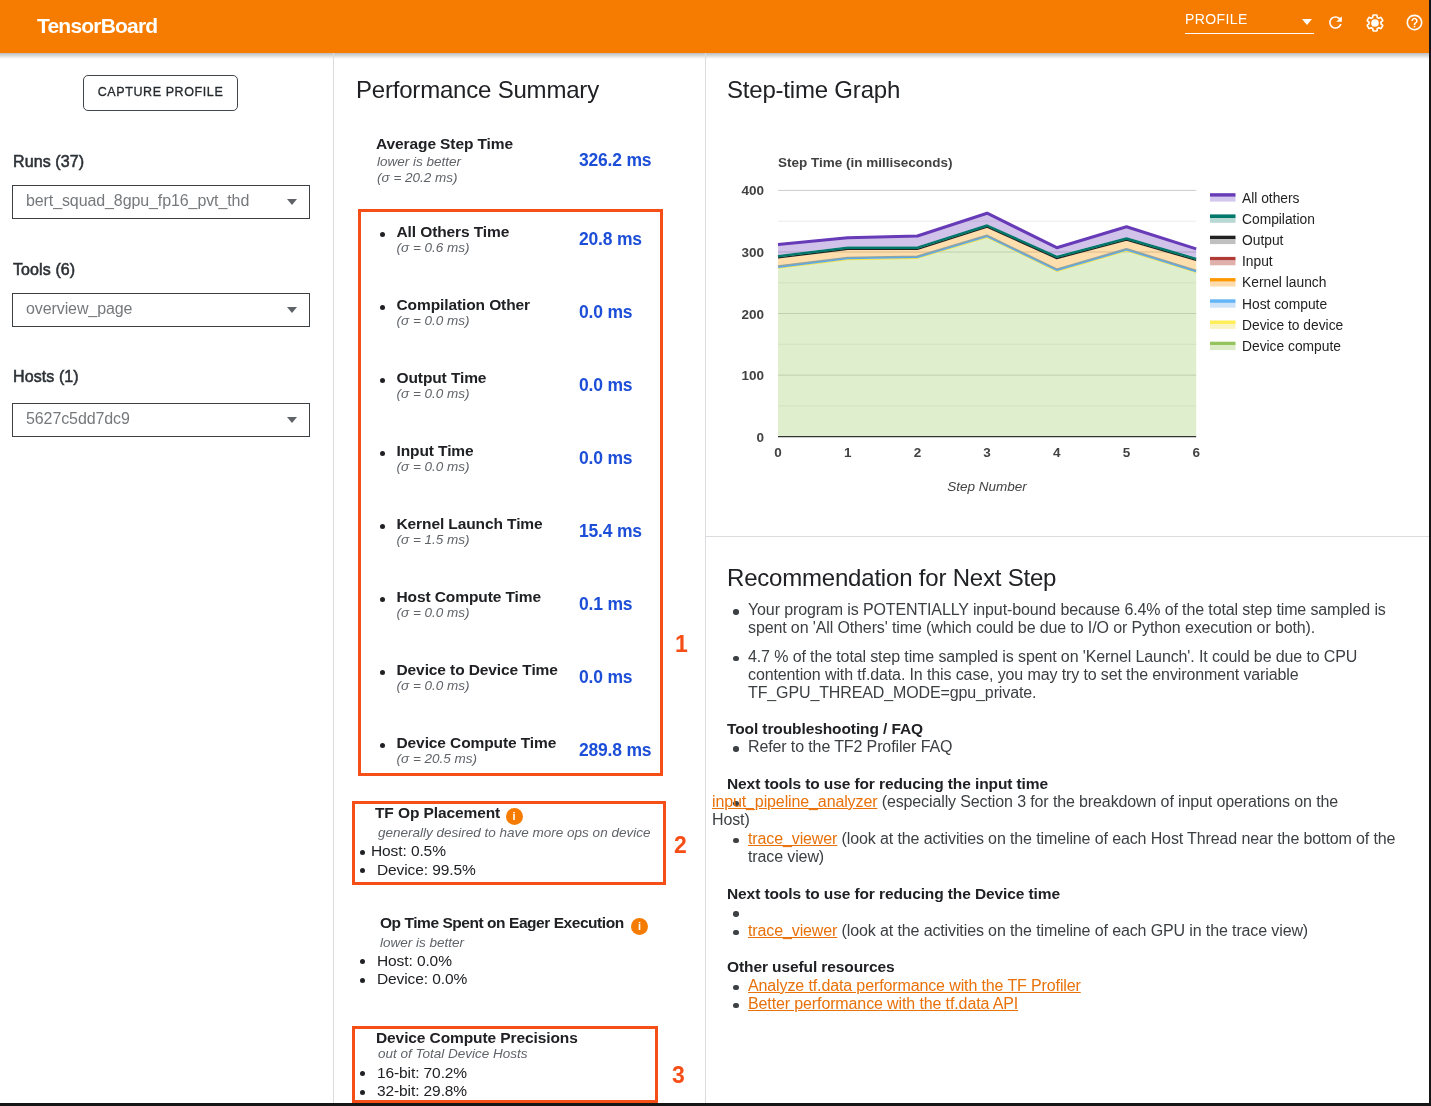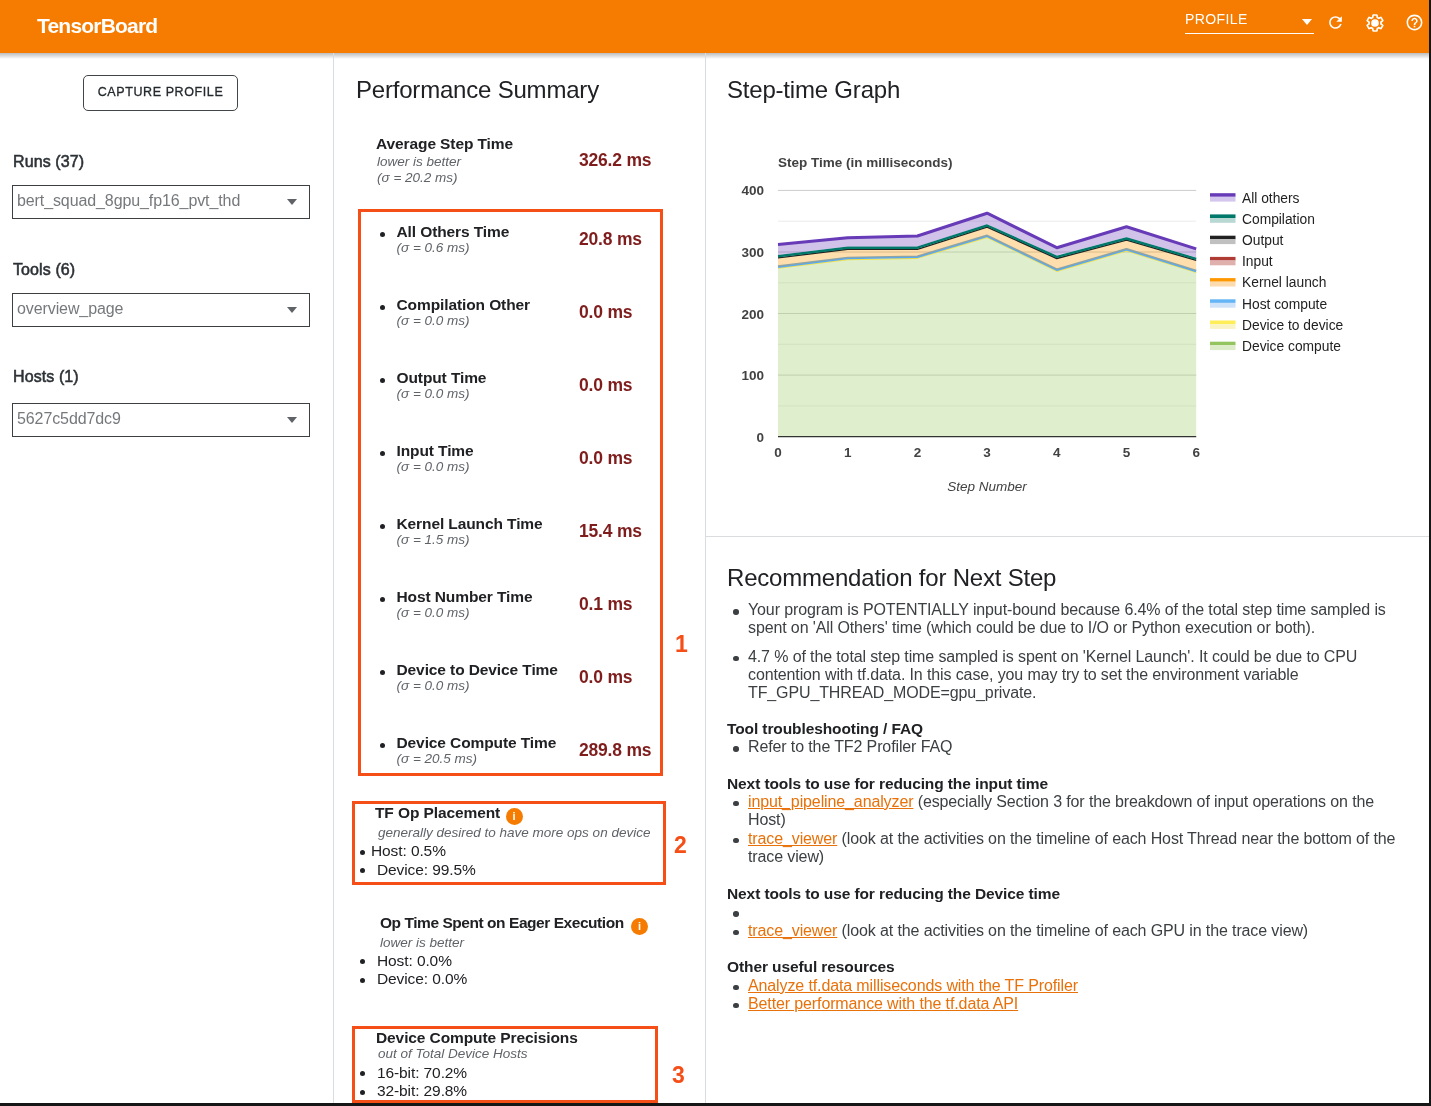--- a/index.html
+++ b/index.html
@@ -9,26 +9,26 @@
 .hdr { position:absolute; left:0; top:0; width:1431px; height:53px; background:#f57c00; }
 .hshadow { position:absolute; left:0; top:53px; width:1431px; height:6px;
   background:linear-gradient(rgba(0,0,0,0.26), rgba(0,0,0,0)); }
 .brand { position:absolute; left:37px; top:13.5px; font-size:21px; font-weight:700; color:#fff; letter-spacing:-0.8px; }
 .profile { position:absolute; left:1185px; top:11px; width:129px; height:23px; border-bottom:1.5px solid #fff; color:#fff; font-size:14px; letter-spacing:0.4px; }
 .profile .caret { position:absolute; right:2px; top:8px; width:0; height:0; border-left:5.5px solid transparent; border-right:5.5px solid transparent; border-top:6px solid #fff; }
 .hicon { position:absolute; top:12.5px; }
 .vsep { position:absolute; top:53px; width:1px; height:1053px; background:#dadce0; }
 .btn-capture { position:absolute; left:83px; top:75px; width:155px; height:36px; border:1.5px solid #41464b; border-radius:5px; color:#24292d; font-size:12.5px; font-weight:400; -webkit-text-stroke:0.3px #24292d; letter-spacing:0.6px; text-align:center; line-height:33px; background:#fff; }
 .sl { position:absolute; left:13px; font-size:16px; font-weight:400; -webkit-text-stroke:0.55px #2c3136; color:#2c3136; letter-spacing:0.1px; }
-.selbox { position:absolute; left:12px; width:298px; height:34px; border:1.8px solid #3c4043; background:#fff; color:#76797c; font-size:16px; line-height:30px; padding-left:4px; letter-spacing:-0.1px; }
+.selbox { position:absolute; left:12px; width:298px; height:34px; border:1.8px solid #3c4043; background:#fff; color:#76797c; font-size:16px; line-height:30px; padding-left:13px; letter-spacing:-0.1px; }
 .selbox .arr { position:absolute; right:12px; top:13px; width:0; height:0; border-left:5.5px solid transparent; border-right:5.5px solid transparent; border-top:6px solid #5f6368; }
 h2.sect { position:absolute; font-size:24px; font-weight:400; color:#202124; letter-spacing:-0.2px; white-space:nowrap; }
 .mlabel { position:absolute; font-size:15.5px; font-weight:700; color:#202124; white-space:nowrap; letter-spacing:-0.1px; }
 .msub { position:absolute; font-size:13.5px; font-style:italic; color:#5f6368; white-space:nowrap; }
-.mval { position:absolute; left:579px; font-size:17.5px; font-weight:700; color:#7f1d1d; white-space:nowrap; letter-spacing:-0.2px; }
+.mval { position:absolute; left:579px; font-size:17.5px; font-weight:700; color:#1d4ed8; white-space:nowrap; letter-spacing:-0.2px; }
 .dot { position:absolute; width:5px; height:5px; border-radius:50%; background:#202124; }
 .redbox { position:absolute; border:3.4px solid #f64e17; }
 .rednum { position:absolute; font-size:23px; font-weight:700; color:#f64e17; }
 .mtext { position:absolute; font-size:15.5px; color:#202124; white-space:nowrap; letter-spacing:-0.1px; }
 .info { position:absolute; width:17px; height:17px; border-radius:50%; background:#f57c00; color:#fff; font-size:11px; font-weight:700; text-align:center; line-height:17px; }
 .rtext { position:absolute; font-size:16px; color:#3c4043; line-height:18px; letter-spacing:-0.12px; }
 .rbold { position:absolute; font-size:15.5px; font-weight:700; color:#202124; white-space:nowrap; letter-spacing:-0.1px; }
 .rdot { position:absolute; left:733px; width:5.5px; height:5.5px; border-radius:50%; background:#3c4043; }
 a.lnk { color:#e8710a; text-decoration:underline; }
 .hsep { position:absolute; left:706px; top:536px; width:725px; height:1px; background:#dadce0; }
@@ -93,21 +93,21 @@
   <div class="mlabel" style="left:396.5px; top:442px">Input Time</div>
   <div class="msub" style="left:396.5px; top:459px">(σ = 0.0 ms)</div>
   <div class="mval" style="top:448px">0.0 ms</div>
 
   <div class="dot" style="left:380px; top:523.5px"></div>
   <div class="mlabel" style="left:396.5px; top:515px">Kernel Launch Time</div>
   <div class="msub" style="left:396.5px; top:532px">(σ = 1.5 ms)</div>
   <div class="mval" style="top:521px">15.4 ms</div>
 
   <div class="dot" style="left:380px; top:596.5px"></div>
-  <div class="mlabel" style="left:396.5px; top:588px">Host Number Time</div>
+  <div class="mlabel" style="left:396.5px; top:588px">Host Compute Time</div>
   <div class="msub" style="left:396.5px; top:605px">(σ = 0.0 ms)</div>
   <div class="mval" style="top:594px">0.1 ms</div>
 
   <div class="dot" style="left:380px; top:669.5px"></div>
   <div class="mlabel" style="left:396.5px; top:661px">Device to Device Time</div>
   <div class="msub" style="left:396.5px; top:678px">(σ = 0.0 ms)</div>
   <div class="mval" style="top:667px">0.0 ms</div>
 
   <div class="dot" style="left:380px; top:742.5px"></div>
   <div class="mlabel" style="left:396.5px; top:734px">Device Compute Time</div>
@@ -213,28 +213,28 @@
 
   <div class="rdot" style="top:609px"></div>
   <div class="rtext" style="left:748px; top:601px">Your program is POTENTIALLY input-bound because 6.4% of the total step time sampled is<br>spent on 'All Others' time (which could be due to I/O or Python execution or both).</div>
   <div class="rdot" style="top:655.5px"></div>
   <div class="rtext" style="left:748px; top:648px">4.7 % of the total step time sampled is spent on 'Kernel Launch'. It could be due to CPU<br>contention with tf.data. In this case, you may try to set the environment variable<br>TF_GPU_THREAD_MODE=gpu_private.</div>
   <div class="rbold" style="left:727px; top:719.5px">Tool troubleshooting / FAQ</div>
   <div class="rdot" style="top:746px"></div>
   <div class="rtext" style="left:748px; top:738px">Refer to the TF2 Profiler FAQ</div>
   <div class="rbold" style="left:727px; top:775px">Next tools to use for reducing the input time</div>
   <div class="rdot" style="top:800.5px"></div>
-  <div class="rtext" style="left:748px; top:793px"><a class="lnk">input_pipeline_analyzer</a> (especially Section 3 for the breakdown of input operations on the<br>Host)</div>
+  <div class="rtext" style="left:712px; top:793px"><a class="lnk">input_pipeline_analyzer</a> (especially Section 3 for the breakdown of input operations on the<br>Host)</div>
   <div class="rdot" style="top:837.5px"></div>
   <div class="rtext" style="left:748px; top:830px"><a class="lnk">trace_viewer</a> (look at the activities on the timeline of each Host Thread near the bottom of the<br>trace view)</div>
   <div class="rbold" style="left:727px; top:885px">Next tools to use for reducing the Device time</div>
   <div class="rdot" style="top:911px"></div>
   <div class="rdot" style="top:929.5px"></div>
   <div class="rtext" style="left:748px; top:922px"><a class="lnk">trace_viewer</a> (look at the activities on the timeline of each GPU in the trace view)</div>
   <div class="rbold" style="left:727px; top:958px">Other useful resources</div>
   <div class="rdot" style="top:984.5px"></div>
-  <div class="rtext" style="left:748px; top:977px"><a class="lnk">Analyze tf.data milliseconds with the TF Profiler</a></div>
+  <div class="rtext" style="left:748px; top:977px"><a class="lnk">Analyze tf.data performance with the TF Profiler</a></div>
   <div class="rdot" style="top:1002.5px"></div>
   <div class="rtext" style="left:748px; top:994.5px"><a class="lnk">Better performance with the tf.data API</a></div>
 
   <div class="bright"></div>
   <div class="bbottom"></div>
 </div>
 
 </body></html>

